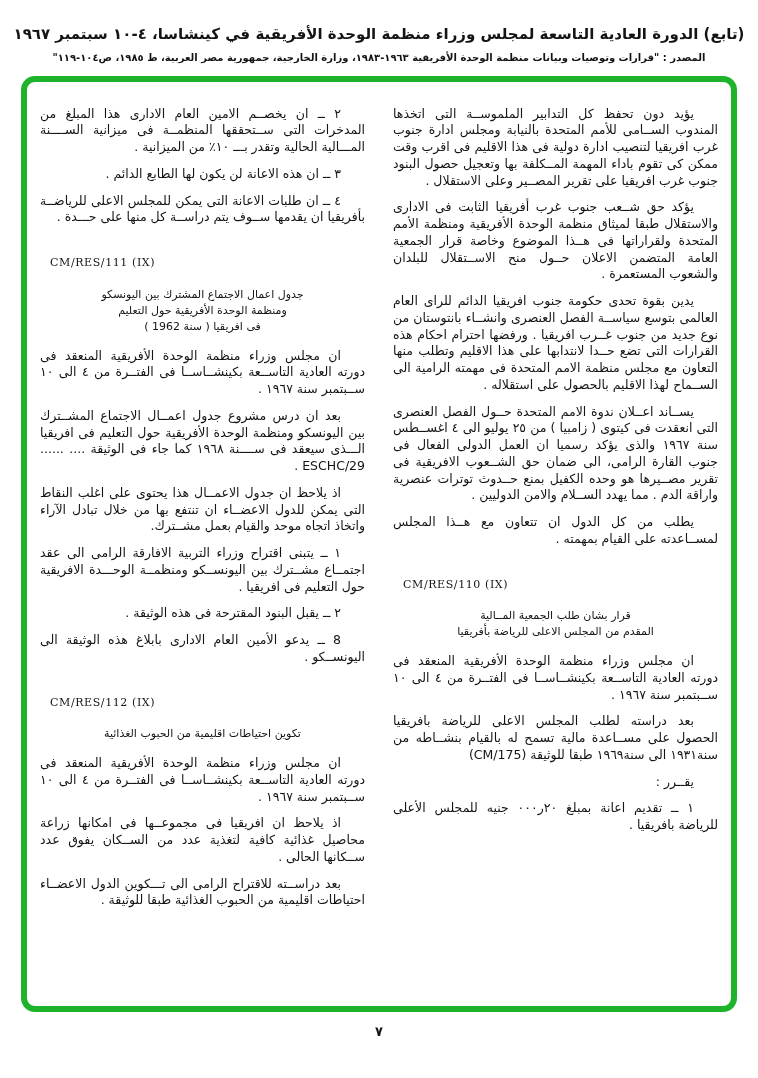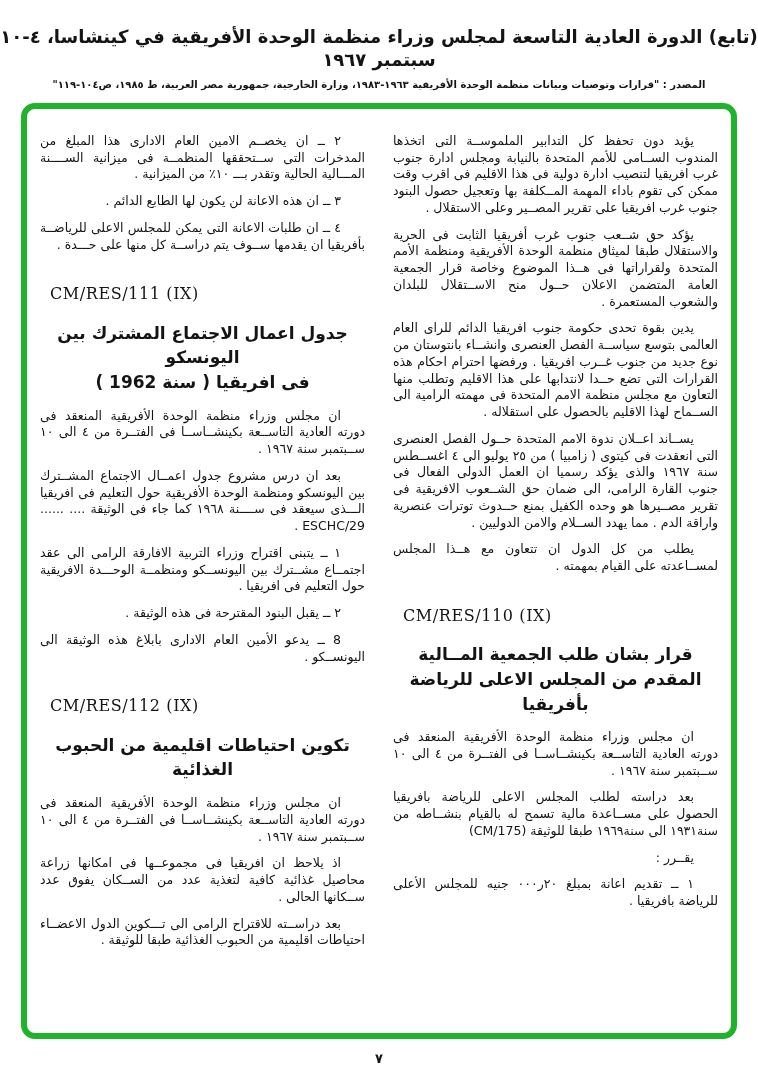--- a/index.html
+++ b/index.html
@@ -17,21 +17,21 @@
     height: 1078px;
     position: relative;
     box-sizing: border-box;
   }
   
   .doc-header {
     padding-top: 25px;
     text-align: center;
   }
   .doc-title {
-    font-size: 18px;
+    font-size: 15px;
     font-weight: bold;
     line-height: 1.3;
   }
   .doc-source {
     margin-top: 7px;
     font-size: 10px;
     font-weight: bold;
     letter-spacing: 0;
   }
   
@@ -59,29 +59,29 @@
     text-align: justify;
   }
   .para {
     margin: 8px 0 10px 0;
     text-indent: 24px;
   }
   .res-id {
     direction: ltr;
     text-align: left;
     font-family: "DejaVu Serif", serif;
-    font-size: 16px;
+    font-size: 11px;
     letter-spacing: 0.6px;
     margin: 30px 0 16px 0;
     padding-left: 10px;
     text-indent: 0;
   }
   .res-heading {
-    font-size: 17px;
-    font-weight: bold;
+    font-size: 11px;
+    font-weight: normal;
     text-align: center;
     margin: 0 0 13px 0;
     text-indent: 0;
     line-height: 1.45;
   }
   .res-heading .hline { display: block; }
   
   .page-number {
     text-align: center;
     margin-top: 12px;
@@ -96,45 +96,47 @@
 
   <header class="doc-header">
     <div class="doc-title">(تابع) الدورة العادية التاسعة لمجلس وزراء منظمة الوحدة الأفريقية في كينشاسا، ٤-١٠ سبتمبر ١٩٦٧</div>
     <div class="doc-source">المصدر : "قرارات وتوصيات وبيانات منظمة الوحدة الأفريقية ١٩٦٣-١٩٨٣، وزارة الخارجية، جمهورية مصر العربية، ط ١٩٨٥، ص١٠٤-١١٩"</div>
   </header>
 
   <div class="green-box" style="border-color: rgb(30, 179, 43);">
     <div class="columns">
       <section class="col" id="col-right">
           <p class="para">يؤيد دون تحفظ كل التدابير الملموســة التى اتخذها المندوب الســامى للأمم المتحدة بالنيابة ومجلس ادارة جنوب غرب افريقيا لتنصيب ادارة دولية فى هذا الاقليم فى اقرب وقت ممكن كى تقوم باداء المهمة المــكلفة بها وتعجيل حصول البنود جنوب غرب افريقيا على تقرير المصــير وعلى الاستقلال .</p>
-          <p class="para">يؤكد حق شــعب جنوب غرب أفريقيا الثابت فى الحرية والاستقلال طبقا لميثاق منظمة الوحدة الأفريقية ومنظمة الأمم المتحدة ولقراراتها فى هــذا الموضوع وخاصة قرار الجمعية العامة المتضمن الاعلان حــول منح الاســتقلال للبلدان والشعوب المستعمرة .</p>
+          <p class="para">يؤكد حق شــعب جنوب غرب أفريقيا الثابت فى الادارى والاستقلال طبقا لميثاق منظمة الوحدة الأفريقية ومنظمة الأمم المتحدة ولقراراتها فى هــذا الموضوع وخاصة قرار الجمعية العامة المتضمن الاعلان حــول منح الاســتقلال للبلدان والشعوب المستعمرة .</p>
           <p class="para">يدين بقوة تحدى حكومة جنوب افريقيا الدائم للراى العام العالمى بتوسع سياســة الفصل العنصرى وانشــاء بانتوستان من نوع جديد من جنوب غــرب افريقيا . ورفضها احترام احكام هذه القرارات التى تضع حــدا لانتدابها على هذا الاقليم وتطلب منها التعاون مع مجلس منظمة الامم المتحدة فى مهمته الرامية الى الســماح لهذا الاقليم بالحصول على استقلاله .</p>
           <p class="para">يســاند اعــلان ندوة الامم المتحدة حــول الفصل العنصرى التى انعقدت فى كيتوى ( زامبيا ) من ٢٥ يوليو الى ٤ اغســطس سنة ١٩٦٧ والذى يؤكد رسميا ان العمل الدولى الفعال فى جنوب القارة الرامى، الى ضمان حق الشــعوب الافريقية فى تقرير مصــيرها هو وحده الكفيل بمنع حــدوث توترات عنصرية واراقة الدم . مما يهدد الســلام والامن الدوليين .</p>
           <p class="para">يطلب من كل الدول ان تتعاون مع هــذا المجلس لمســاعدته على القيام بمهمته .</p>
           <div class="res-id">CM/RES/110 (IX)</div>
           <h3 class="res-heading">
             <span class="hline">قرار بشان طلب الجمعية المــالية</span>
             <span class="hline">المقدم من المجلس الاعلى للرياضة بأفريقيا</span>
           </h3>
           <p class="para">ان مجلس وزراء منظمة الوحدة الأفريقية المنعقد فى دورته العادية التاســعة بكينشــاســا فى الفتــرة من ٤ الى ١٠ ســبتمبر سنة ١٩٦٧ .</p>
           <p class="para">بعد دراسته لطلب المجلس الاعلى للرياضة بافريقيا الحصول على مســاعدة مالية تسمح له بالقيام بنشــاطه من سنة١٩٣١ الى سنة١٩٦٩ طبقا للوثيقة (CM/175)</p>
           <p class="para">يقــرر :</p>
           <p class="para">١ ــ تقديم اعانة بمبلغ ٢٠ر٠٠٠ جنيه للمجلس الأعلى للرياضة بافريقيا .</p>
         </section>
       <section class="col" id="col-left">
           <p class="para">٢ ــ ان يخصــم الامين العام الادارى هذا المبلغ من المدخرات التى ســتحققها المنظمــة فى ميزانية الســــنة المـــالية الحالية وتقدر بـــ ١٠٪ من الميزانية .</p>
           <p class="para">٣ ــ ان هذه الاعانة لن يكون لها الطابع الدائم .</p>
           <p class="para">٤ ــ ان طلبات الاعانة التى يمكن للمجلس الاعلى للرياضــة بأفريقيا ان يقدمها ســوف يتم دراســة كل منها على حـــدة .</p>
           <div class="res-id">CM/RES/111 (IX)</div>
           <h3 class="res-heading">
             <span class="hline">جدول اعمال الاجتماع المشترك بين اليونسكو</span>
+            <span class="hline">ومنظمة الوحدة الأفريقية حول التعليم</span>
             <span class="hline">فى افريقيا ( سنة 1962 )</span>
           </h3>
           <p class="para">ان مجلس وزراء منظمة الوحدة الأفريقية المنعقد فى دورته العادية التاســعة بكينشــاســا فى الفتــرة من ٤ الى ١٠ ســبتمبر سنة ١٩٦٧ .</p>
           <p class="para">بعد ان درس مشروع جدول اعمــال الاجتماع المشــترك بين اليونسكو ومنظمة الوحدة الأفريقية حول التعليم فى افريقيا الـــذى سيعقد فى ســــنة ١٩٦٨ كما جاء فى الوثيقة .... ...... ESCHC/29 .</p>
+          <p class="para">اذ يلاحظ ان جدول الاعمــال هذا يحتوى على اغلب النقاط التى يمكن للدول الاعضــاء ان تنتفع بها من خلال تبادل الآراء واتخاذ اتجاه موحد والقيام بعمل مشــترك.</p>
           <p class="para">١ ــ يتبنى اقتراح وزراء التربية الافارقة الرامى الى عقد اجتمــاع مشــترك بين اليونســكو ومنظمــة الوحـــدة الافريقية حول التعليم فى افريقيا .</p>
           <p class="para">٢ ــ يقبل البنود المقترحة فى هذه الوثيقة .</p>
           <p class="para">8 ــ يدعو الأمين العام الادارى بابلاغ هذه الوثيقة الى اليونســكو .</p>
           <div class="res-id">CM/RES/112 (IX)</div>
           <h3 class="res-heading">
             <span class="hline">تكوين احتياطات اقليمية من الحبوب الغذائية</span>
           </h3>
           <p class="para">ان مجلس وزراء منظمة الوحدة الأفريقية المنعقد فى دورته العادية التاســعة بكينشــاســا فى الفتــرة من ٤ الى ١٠ ســبتمبر سنة ١٩٦٧ .</p>
           <p class="para">اذ يلاحظ ان افريقيا فى مجموعــها فى امكانها زراعة محاصيل غذائية كافية لتغذية عدد من الســكان يفوق عدد ســكانها الحالى .</p>
           <p class="para">بعد دراســته للاقتراح الرامى الى تـــكوين الدول الاعضــاء احتياطات اقليمية من الحبوب الغذائية طبقا للوثيقة .</p>

